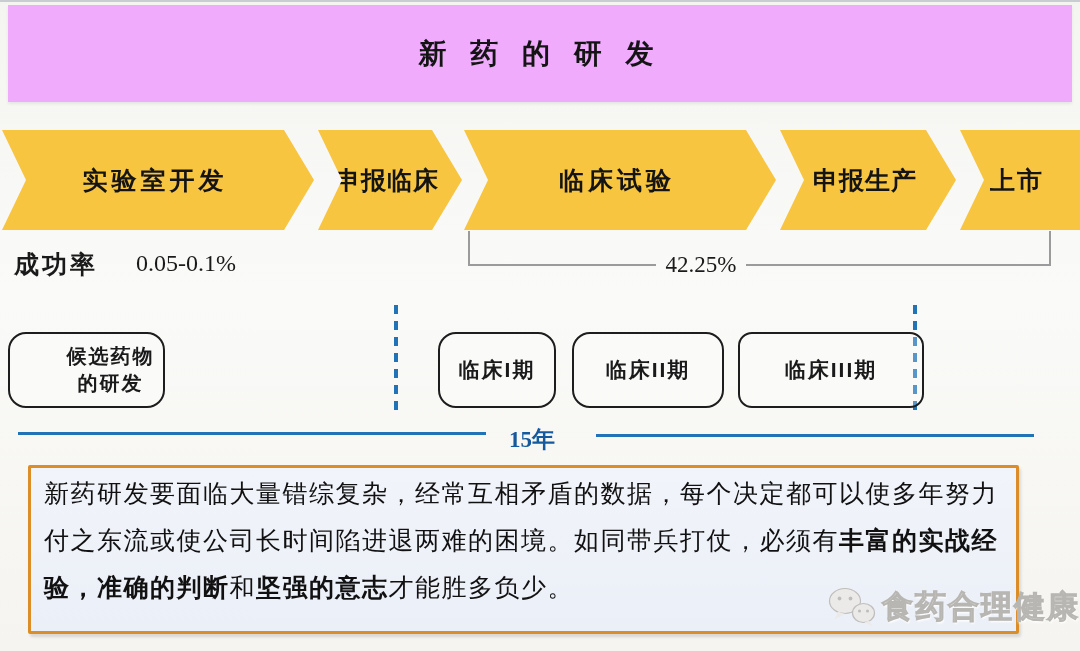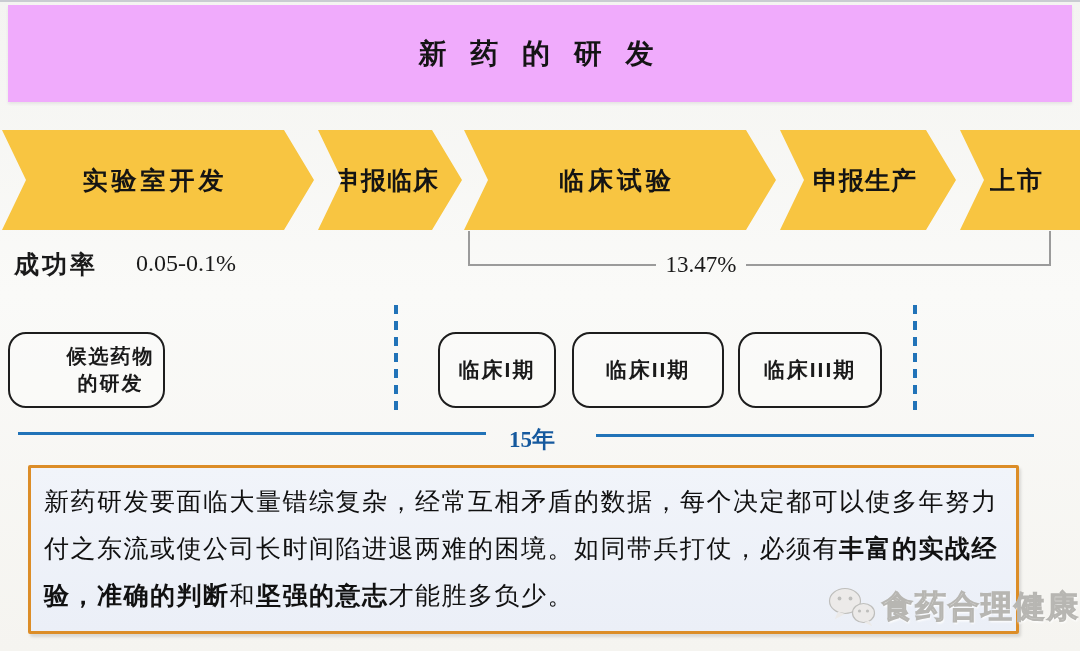--- a/index.html
+++ b/index.html
@@ -69,39 +69,39 @@
     position:absolute;top:330px;height:76px;border:2.5px solid #1d1d1d;
     border-radius:18px;display:flex;align-items:center;justify-content:center;
     font-size:21px;font-weight:600;letter-spacing:2px;background:rgba(255,255,255,0.25);
     box-sizing:border-box;text-align:center;
   }
   .phase-box span{white-space:pre-line;line-height:1.35;}
   .pb-1{left:8px;width:157px;font-size:20px;padding-left:48px;}
   .pb-2{left:160px;width:176px;}
   .pb-3{left:438px;width:118px;}
   .pb-4{left:572px;width:152px;}
-  .pb-5{left:738px;width:144px;}
+  .pb-5{left:738px;width:186px;border-radius:14px;}
   .pb-6{left:958px;width:106px;font-size:20px;}
 
   
   .tl-seg{position:absolute;height:3px;background:#2173b8;}
   .tl-left{left:18px;top:430px;width:468px;}
   .tl-right{left:596px;top:432px;width:438px;}
   .tl-label{
     position:absolute;left:494px;width:76px;top:414px;text-align:center;
     font-size:23px;font-weight:700;color:#15599e;font-family:"Liberation Serif",serif;margin-top:8px;
   }
 
   
   .note{
     position:absolute;left:28px;top:463px;width:991px;height:169px;
     border:3px solid #dc8d27;border-radius:2px;box-sizing:border-box;
     background:linear-gradient(180deg,#f1f4fa 0%,#ebeff7 100%);
     box-shadow:2px 3px 3px rgba(0,0,0,0.12);
-    padding:10px 14px 0 13px;
+    padding:2px 14px 0 13px;
     font-size:25px;line-height:47px;letter-spacing:1.5px;color:#111;
   }
 
   
   .watermark{
     position:absolute;left:828px;top:584px;display:flex;align-items:center;gap:6px;
   }
   .wm-icon{width:48px;height:42px;opacity:0.85;}
   .wm-text{
     font-size:31px;font-weight:700;letter-spacing:2px;color:#e3e2df;
@@ -133,21 +133,21 @@
   <div class="arrow arrow-5">
     <span>上市</span>
   </div>
 
   <div class="success-label">成功率</div>
   <div class="rate-1">0.05-0.1%</div>
   <div class="bracket-tick tick-left"></div>
   <div class="bracket-tick tick-right"></div>
   <div class="bracket-seg seg-1"></div>
   <div class="bracket-seg seg-2"></div>
-  <div class="rate-2">13.47%</div>
+  <div class="rate-2">42.25%</div>
 
   <div class="dash-v dash-1"></div>
   <div class="dash-v dash-2"></div>
 
   <div class="phase-box pb-1">
     <span>候选药物
 的研发</span>
   </div>
   <div class="phase-box pb-3">
     <span>临床I期</span>

